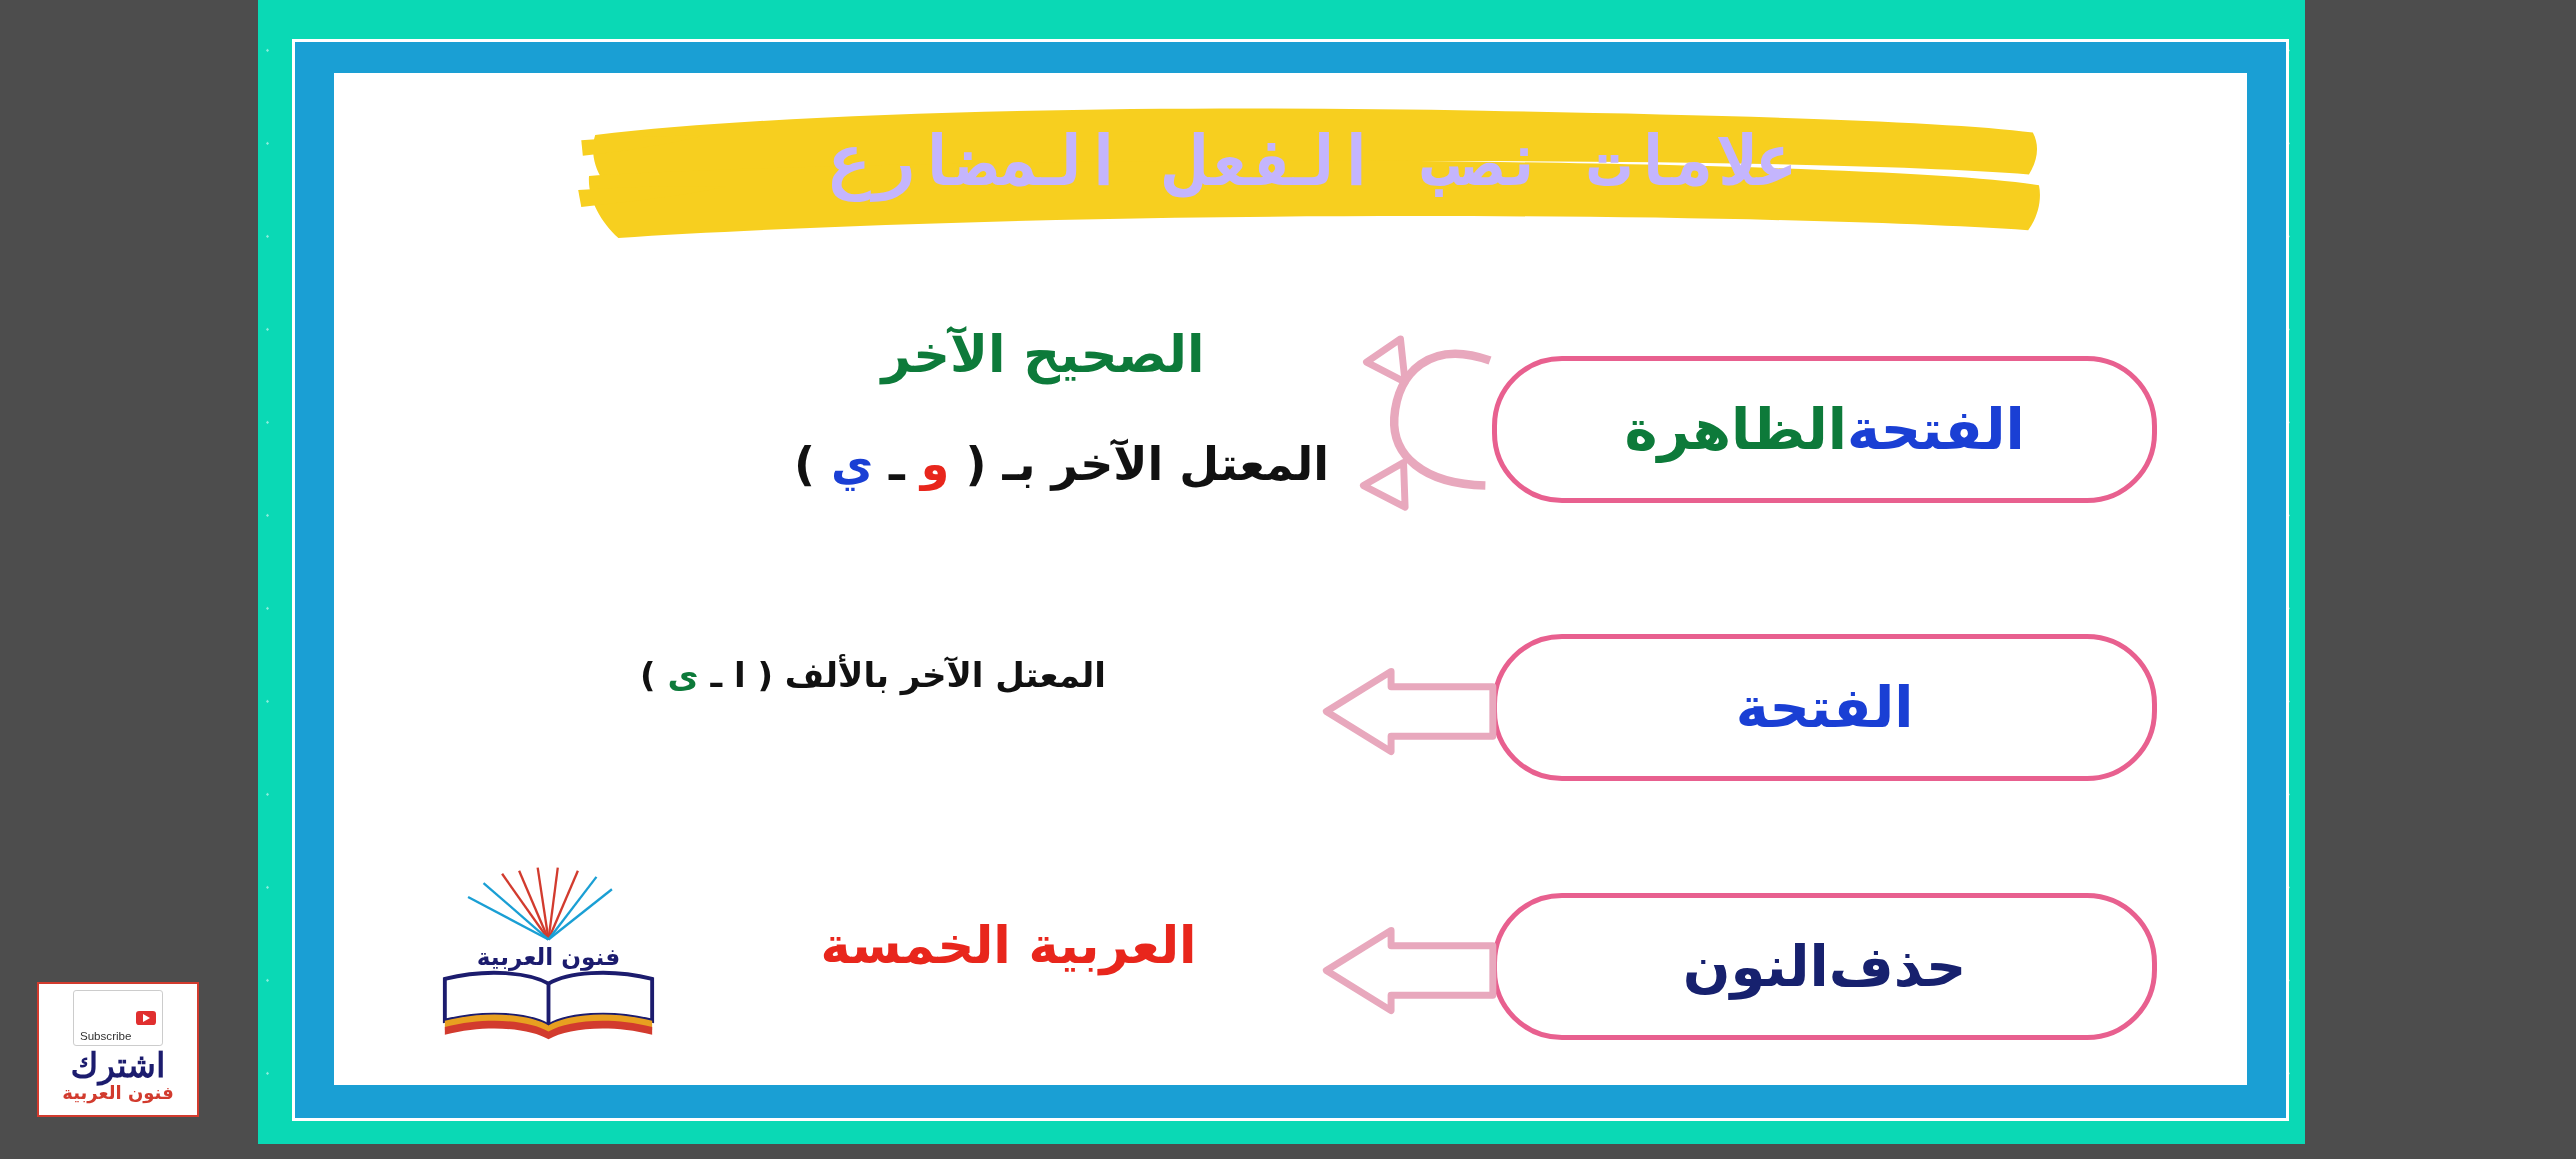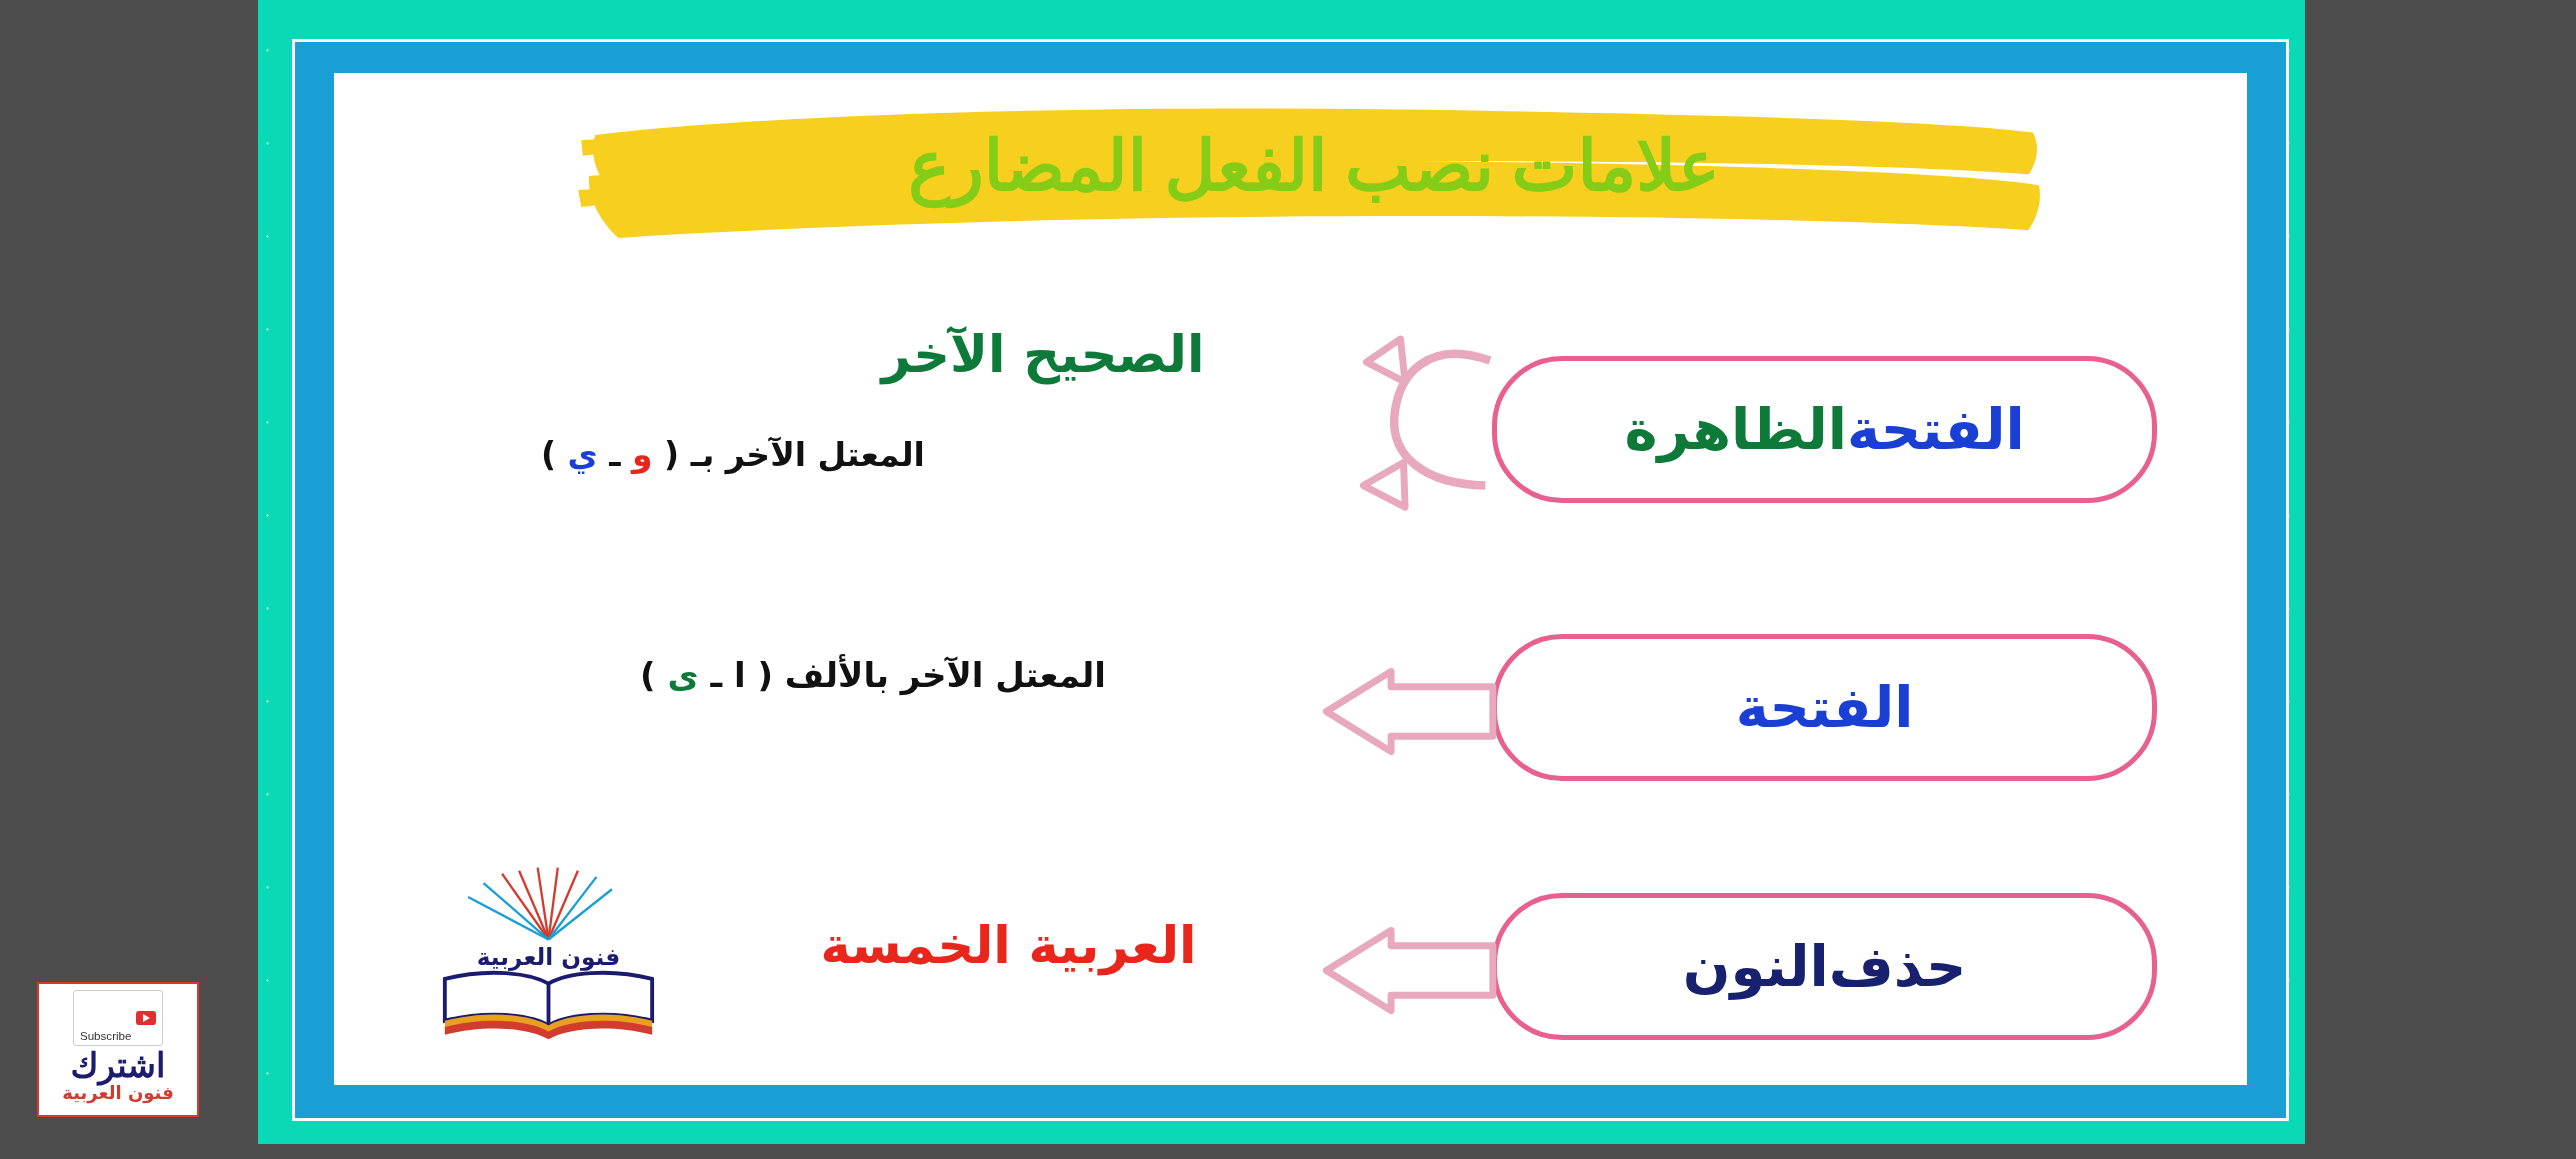--- a/index.html
+++ b/index.html
@@ -70,24 +70,24 @@
     width: 100%;
     height: 100%;
   }
 
   .title-text {
     position: absolute;
     left: 0;
     top: 23px;
     width: 100%;
     text-align: center;
-    font-family: Liberation Serif, serif;
+    font-family: Liberation Mono, monospace;
     font-size: 70px;
     font-weight: bold;
-    color: #84cc16;
+    color: #c4b5fd;
     direction: rtl;
     line-height: 1.25;
   }
 
   
   .pill {
     position: absolute;
     border: 5.4px solid #e8608f;
     border-radius: 70px;
     background: #ffffff;
@@ -124,21 +124,21 @@
     line-height: 1.35;
     white-space: nowrap;
   }
 
   #expl-1a {
     left: 757px; top: 321px; width: 572px;
     font-size: 51px; color: #0d7a3a; text-align: center;
   }
   #expl-1b {
     left: 541px; top: 433px; width: 788px;
-    font-size: 33px; color: #111111; text-align: left;
+    font-size: 46px; color: #111111; text-align: right;
   }
   #expl-2 {
     left: 417px; top: 653px; width: 912px;
     font-size: 34px; color: #111111; text-align: center;
   }
   #expl-3 {
     left: 688px; top: 912px; width: 641px;
     font-size: 51px; color: #e8261c; text-align: center;
   }
 

